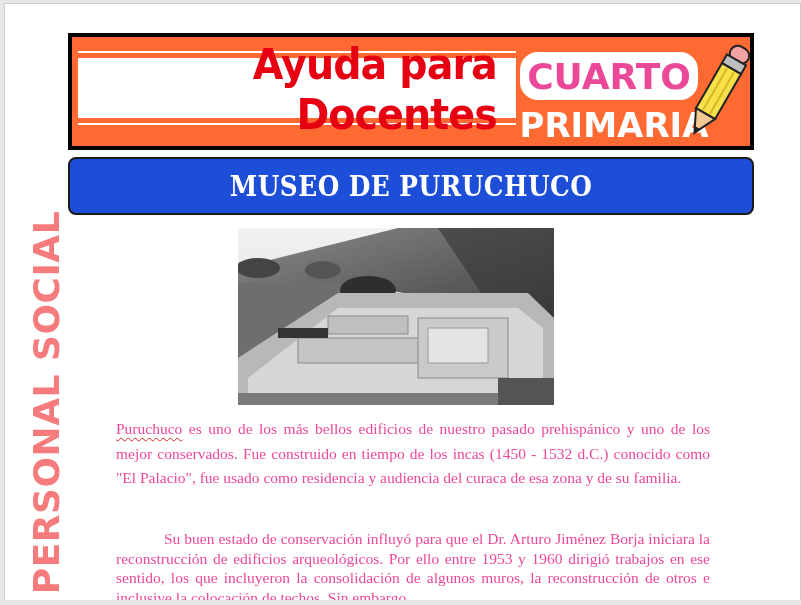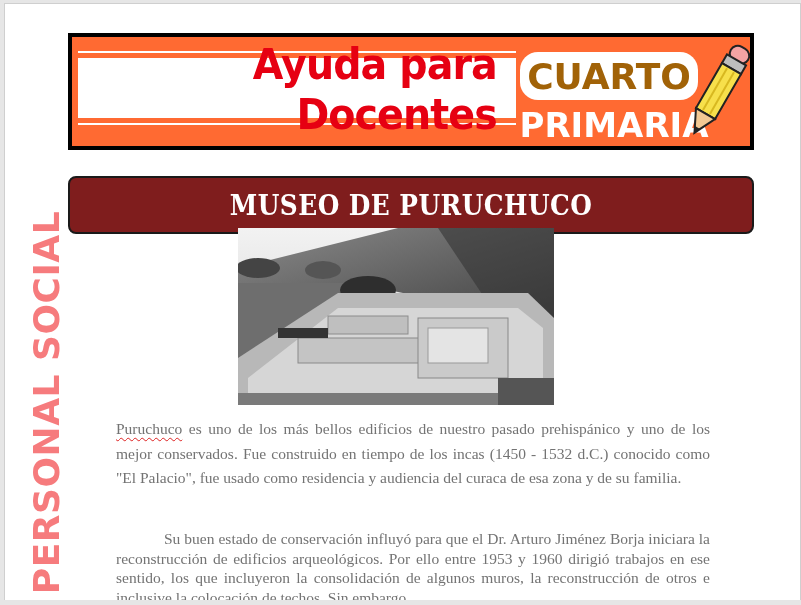--- a/index.html
+++ b/index.html
@@ -36,37 +36,37 @@
     display: flex; align-items: center; justify-content: center;
     font-family: "DejaVu Sans", sans-serif; font-weight: bold;
     font-size: 43px; color: #e60012; letter-spacing: -1px;
     transform: scaleX(0.92);
   }
   .grade-pill {
     position: absolute; left: 448px; top: 15px; width: 178px; height: 48px;
     background: #fff; border-radius: 18px;
     display: flex; align-items: center; justify-content: center;
     font-family: "DejaVu Sans", sans-serif; font-weight: bold;
-    font-size: 36px; color: #a16207;
+    font-size: 36px; color: #ec4899;
   }
   .grade-level {
     position: absolute; left: 452px; top: 66px; width: 180px; height: 44px;
     display: flex; align-items: center; justify-content: center;
     font-family: "DejaVu Sans", sans-serif; font-weight: bold;
     font-size: 34px; color: #ffffff; letter-spacing: 0px;
   }
   .pencil {
     position: absolute; left: 612px; top: 2px; width: 68px; height: 106px;
   }
   
   .title-bar {
     position: absolute; left: 63px; top: 153px; width: 686px; height: 58px;
-    background: #7f1d1d; border: 2px solid #1a1a1a; border-radius: 8px;
+    background: #1d4ed8; border: 2px solid #1a1a1a; border-radius: 8px;
     box-sizing: border-box;
-    display: flex; align-items: center; justify-content: center; margin-top: 19px;
+    display: flex; align-items: center; justify-content: center;
   }
   .title-text {
     font-family: "DejaVu Serif", serif; font-weight: bold;
     font-size: 27px; color: #ffffff; letter-spacing: 0.5px;
     transform: scaleX(0.92);
   }
   
   .side-label {
     position: absolute; left: 22px; top: 237px; width: 40px; height: 322px;
     display: flex; align-items: center; justify-content: center;
@@ -79,21 +79,21 @@
     display: inline-block;
   }
   
   .photo {
     position: absolute; left: 233px; top: 224px; width: 316px; height: 177px;
     overflow: hidden;
   }
   
   .para {
     position: absolute; left: 111px; width: 594px;
-    font-family: "Liberation Serif", serif; font-size: 15.5px; color: #737373;
+    font-family: "Liberation Serif", serif; font-size: 15.5px; color: #ec4899;
     text-align: justify;
   }
   .p1 { top: 413px; line-height: 24.5px; }
   .p2 { top: 525px; line-height: 19.5px; text-indent: 48px; }
   .spell {
     text-decoration: underline wavy #d22; text-underline-offset: 3px;
     text-decoration-thickness: 1px;
   }
   .bottom-edge {
     position: absolute; left: 0; right: 0; top: 600px; height: 5px; background: #e6e6e6;

